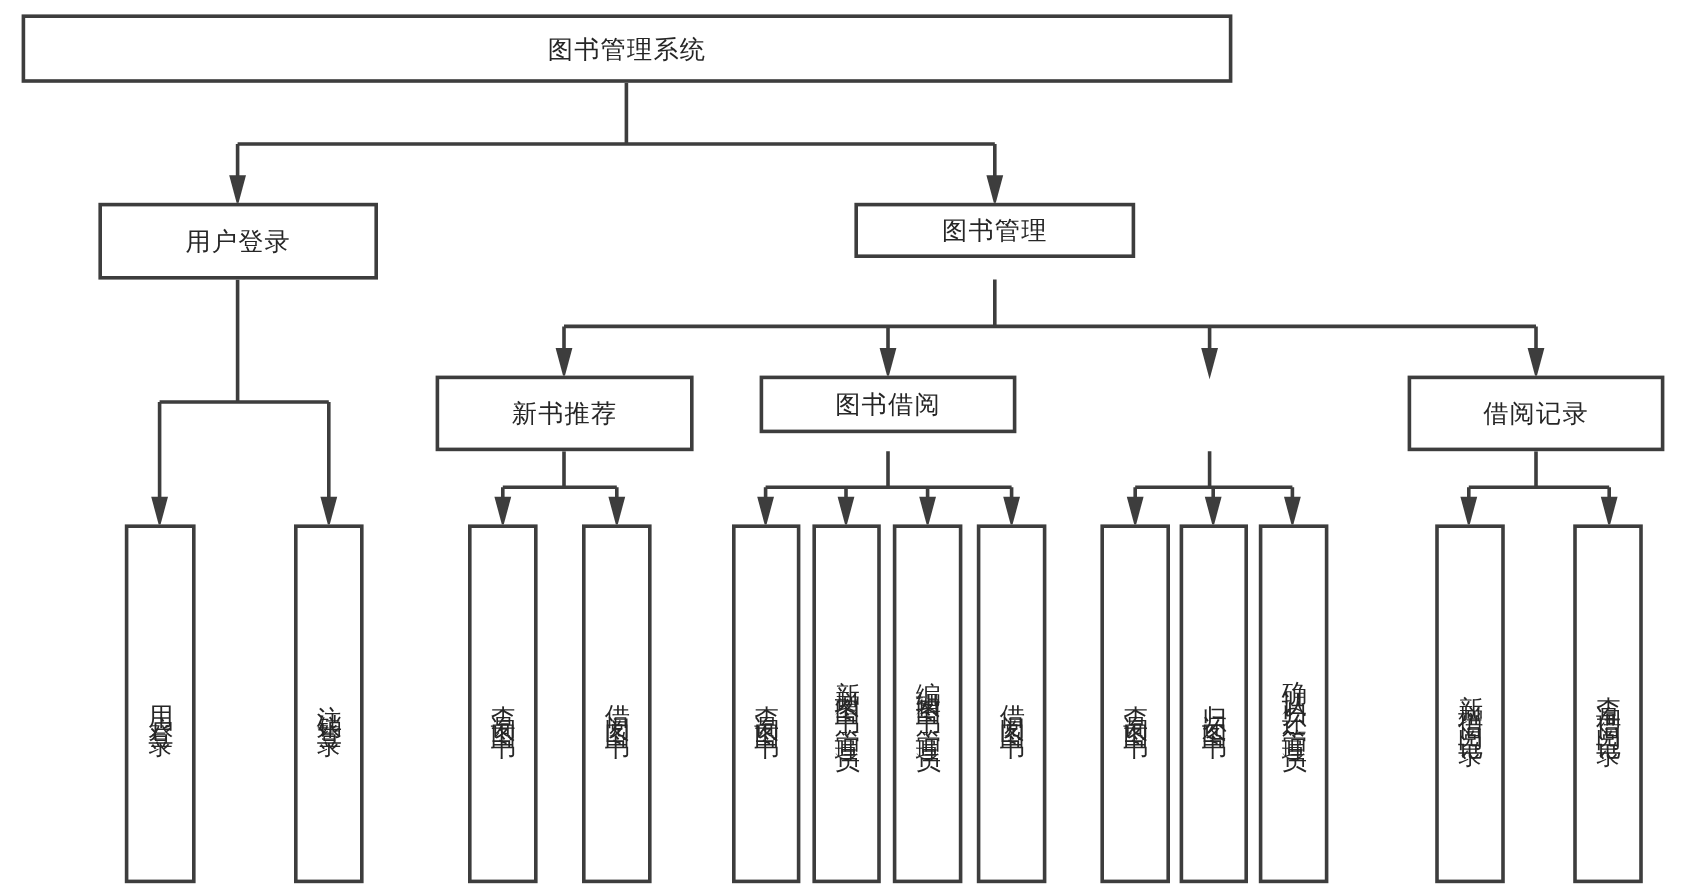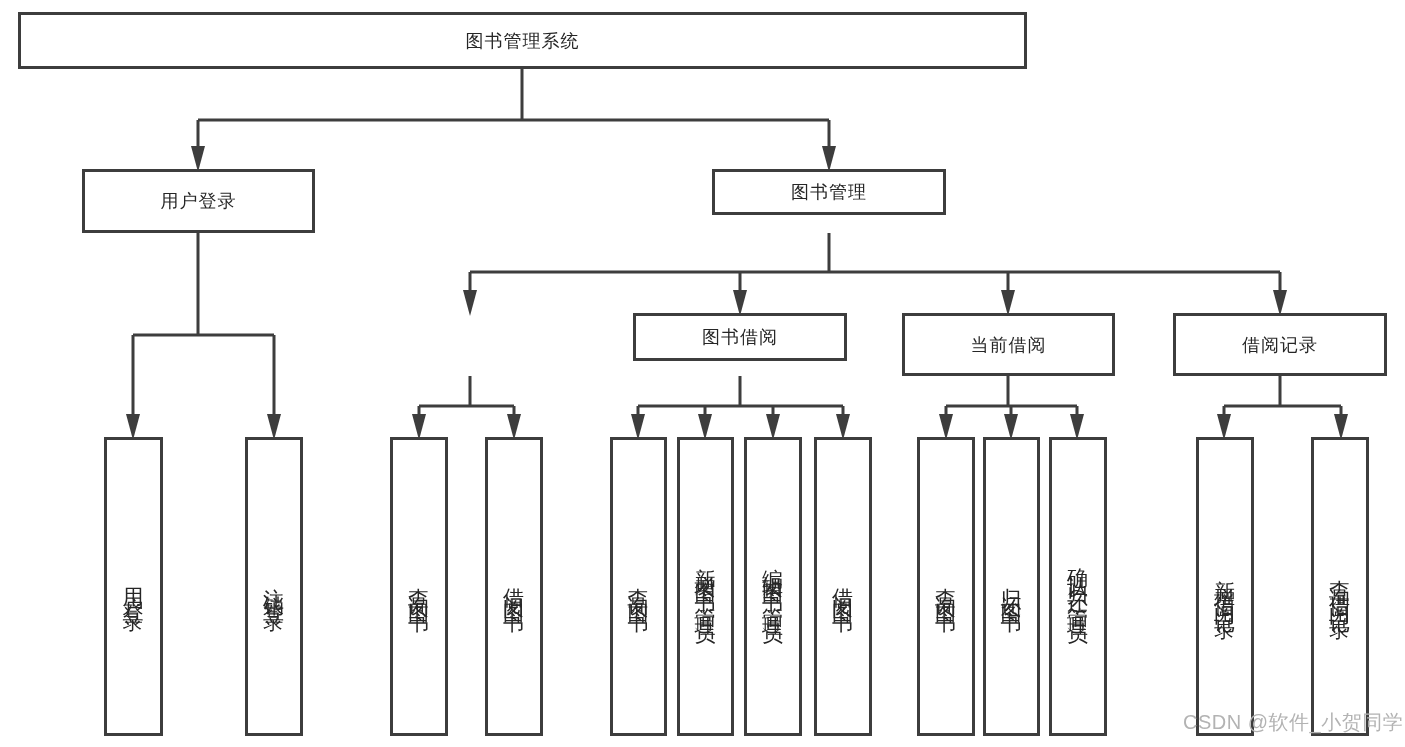--- a/index.html
+++ b/index.html
@@ -13,21 +13,21 @@
   #connectors{position:absolute;left:0;top:0;pointer-events:none;}
   .box{
     position:absolute;
     box-sizing:border-box;
     background:#ffffff;
     border:3px solid #3d3d3d;
     display:flex;align-items:center;justify-content:center;
     z-index:2;
   }
   .htext{
-    font-size:18px;color:#262626;letter-spacing:1px;white-space:nowrap;
+    font-size:21px;color:#262626;letter-spacing:1px;white-space:nowrap;
   }
   .vtext{
     writing-mode:vertical-rl;
     text-orientation:mixed;
     font-size:21px;color:#262626;
     letter-spacing:8px;line-height:1.1;
     white-space:nowrap;
   }
   .watermark{
     position:absolute;
@@ -79,25 +79,25 @@
     <span class="htext">图书管理系统</span>
   </div>
 
   <div class="box" style="left:82px;top:169px;width:233px;height:64px">
     <span class="htext">用户登录</span>
   </div>
   <div class="box" style="left:712px;top:169px;width:234px;height:46px">
     <span class="htext">图书管理</span>
   </div>
 
+  <div class="box" style="left:363px;top:313px;width:215px;height:63px">
+    <span class="htext">新书推荐</span>
+  </div>
   <div class="box" style="left:633px;top:313px;width:214px;height:48px">
     <span class="htext">图书借阅</span>
-  </div>
-  <div class="box" style="left:902px;top:313px;width:213px;height:63px">
-    <span class="htext">当前借阅</span>
   </div>
   <div class="box" style="left:1173px;top:313px;width:214px;height:63px">
     <span class="htext">借阅记录</span>
   </div>
 
   <div class="box" style="left:104px;top:437px;width:59px;height:299px">
     <span class="vtext">用户登录</span>
   </div>
   <div class="box" style="left:245px;top:437px;width:58px;height:299px">
     <span class="vtext">注销登录</span>
@@ -129,15 +129,14 @@
   <div class="box" style="left:1049px;top:437px;width:58px;height:299px">
     <span class="vtext">确认归还（管理员）</span>
   </div>
   <div class="box" style="left:1196px;top:437px;width:58px;height:299px">
     <span class="vtext">新增借阅记录</span>
   </div>
   <div class="box" style="left:1311px;top:437px;width:58px;height:299px">
     <span class="vtext">查询借阅记录</span>
   </div>
 
-  <div class="watermark">CSDN @软件_小贺同学</div>
 
 </div>
 
 </body></html>

